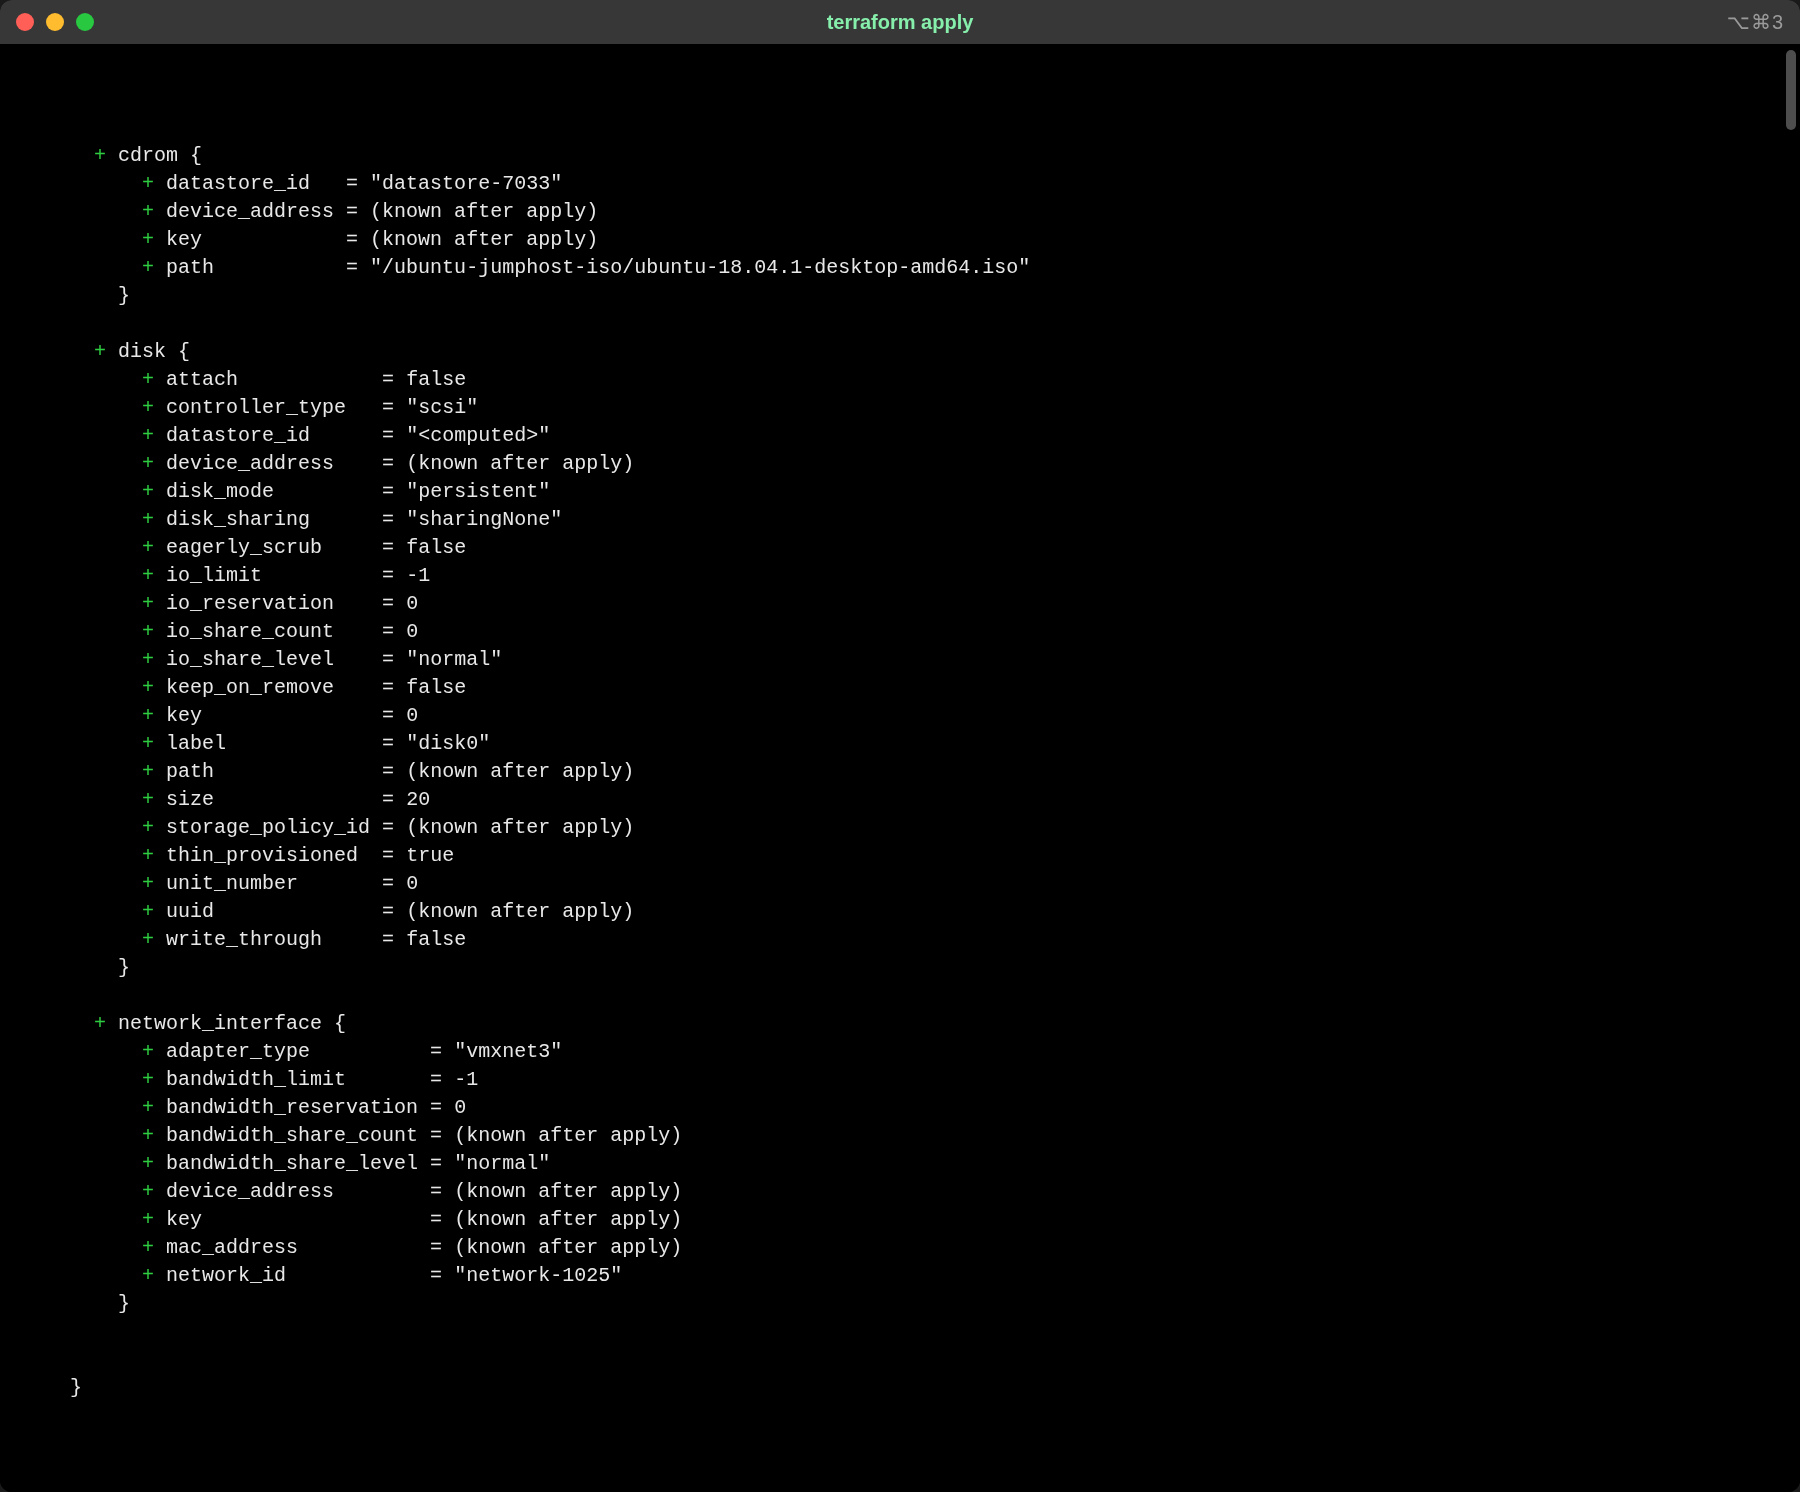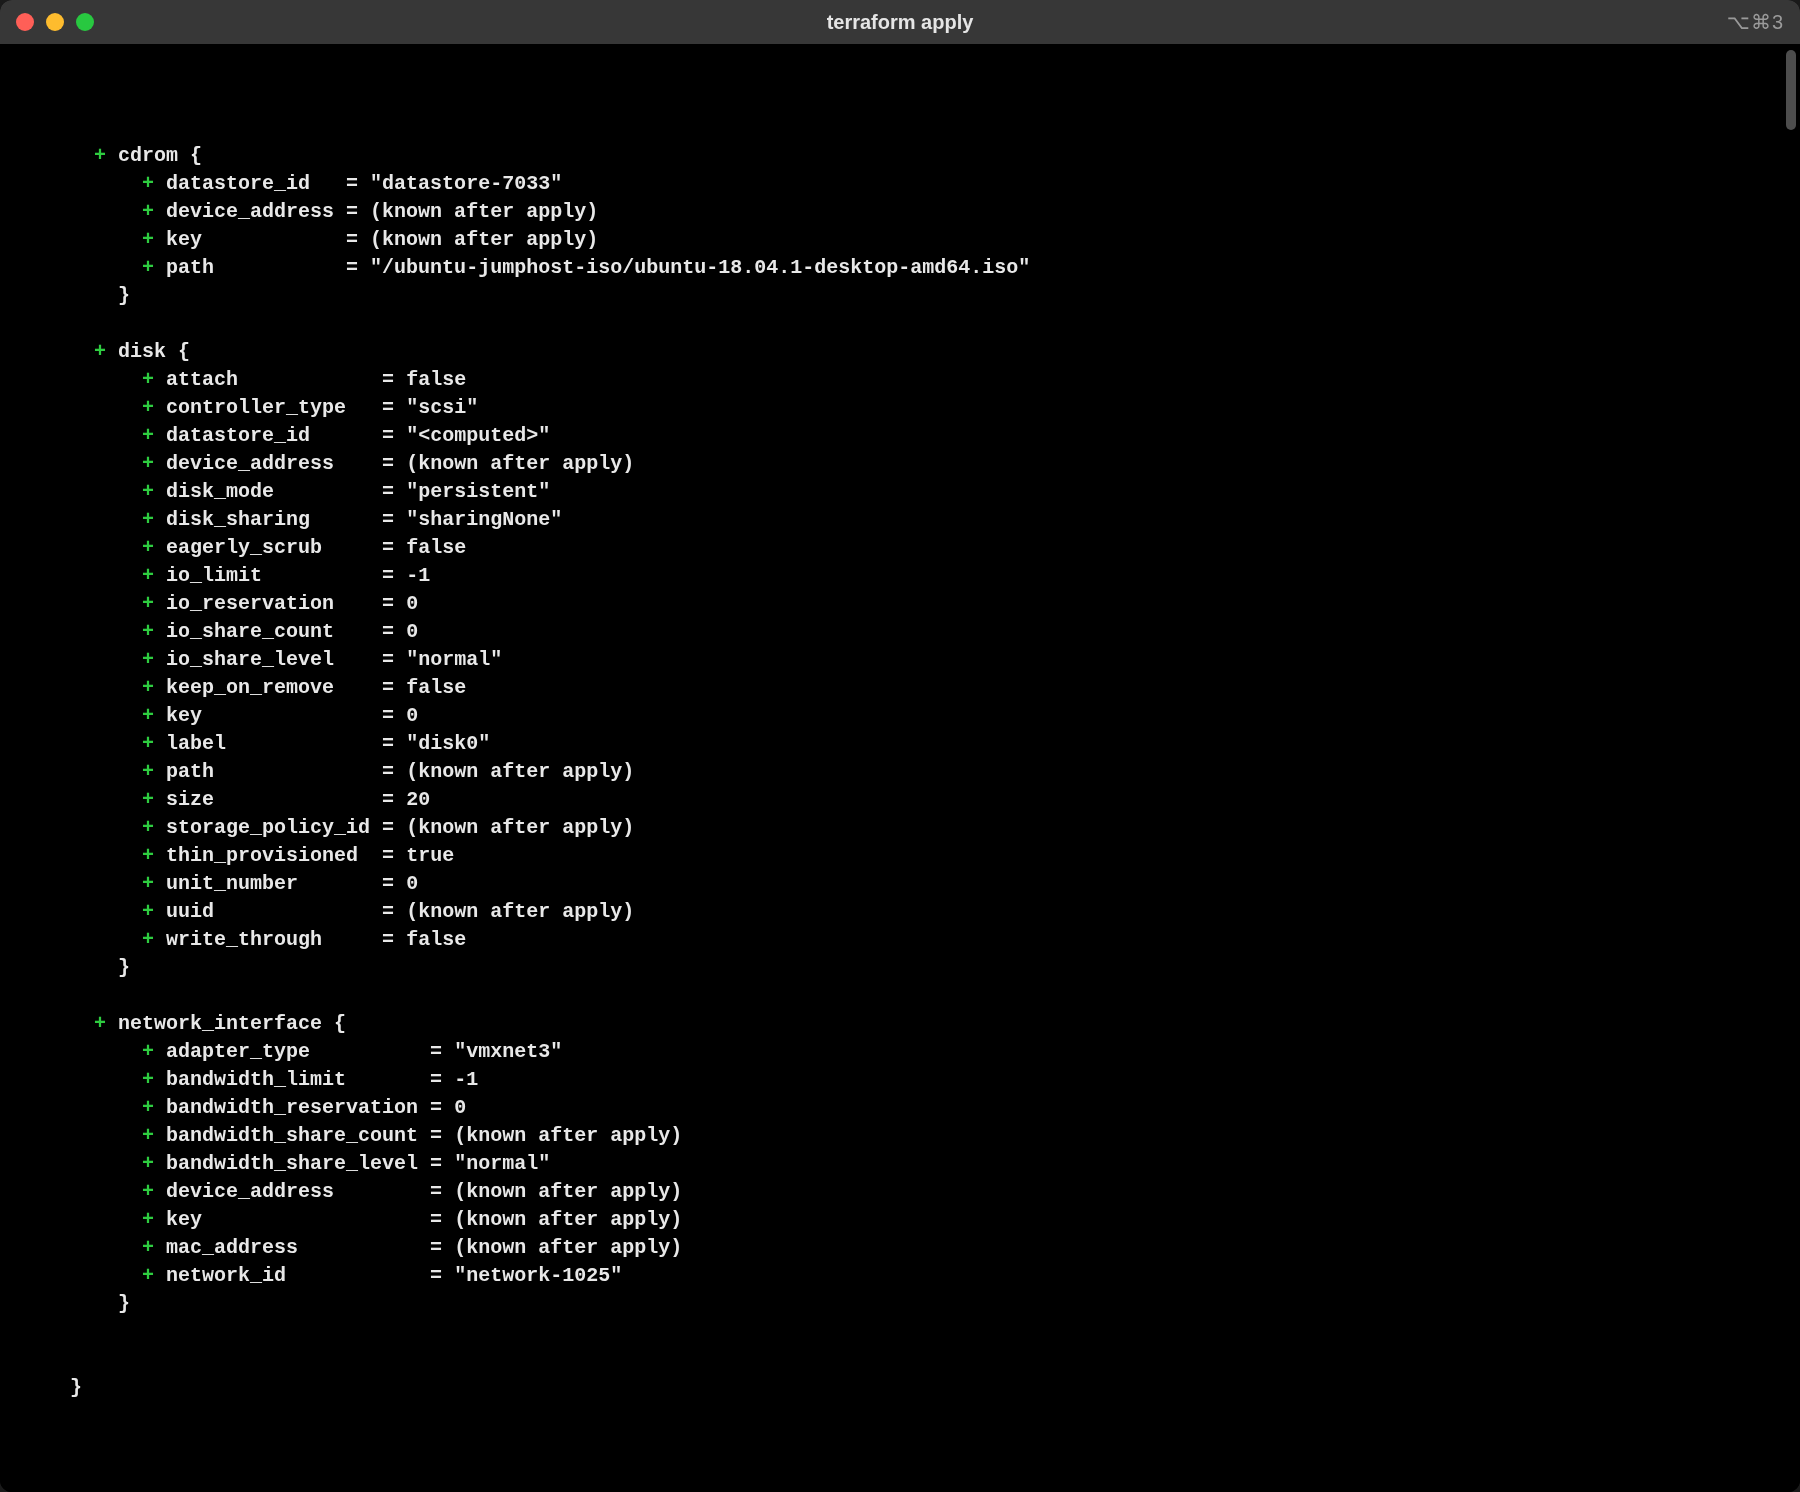--- a/index.html
+++ b/index.html
@@ -48,21 +48,21 @@
     .tl-close { background: #ff5f57; }
     .tl-min { background: #febc2e; }
     .tl-max { background: #28c840; }
     .window-title {
       position: absolute;
       left: 50%;
       transform: translateX(-50%);
       font-family: -apple-system, BlinkMacSystemFont, "Segoe UI", sans-serif;
       font-weight: 700;
       font-size: 20px;
-      color: #e5e5e5;
+      color: #86efac;
     }
     .titlebar-right {
       margin-left: auto;
       font-family: -apple-system, BlinkMacSystemFont, "Segoe UI", sans-serif;
       color: #9a9a9a;
       font-size: 20px;
       letter-spacing: 1px;
     }
     .terminal-body {
       flex: 1;
@@ -76,21 +76,20 @@
       position: absolute;
       right: 4px;
       top: 6px;
       width: 10px;
       height: 80px;
       background: #4d4d4d;
       border-radius: 5px;
     }
     .line {
       min-height: 1.4em;
-      font-weight: bold;
     }
     .plus {
       color: #2ecc40;
     }
   </style>
 </head>
 <body>
 
 <div class="window">
 

